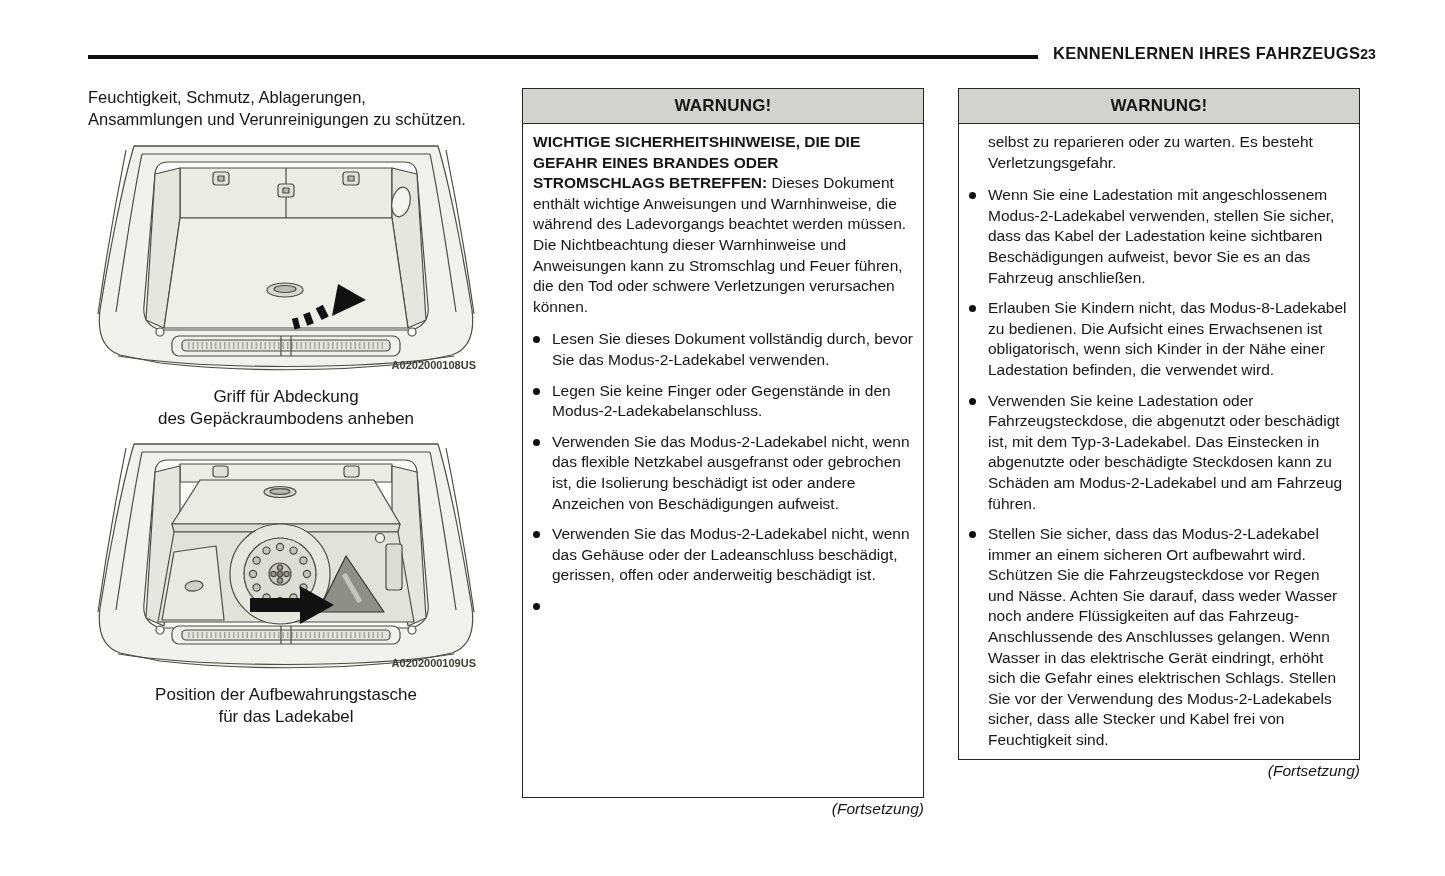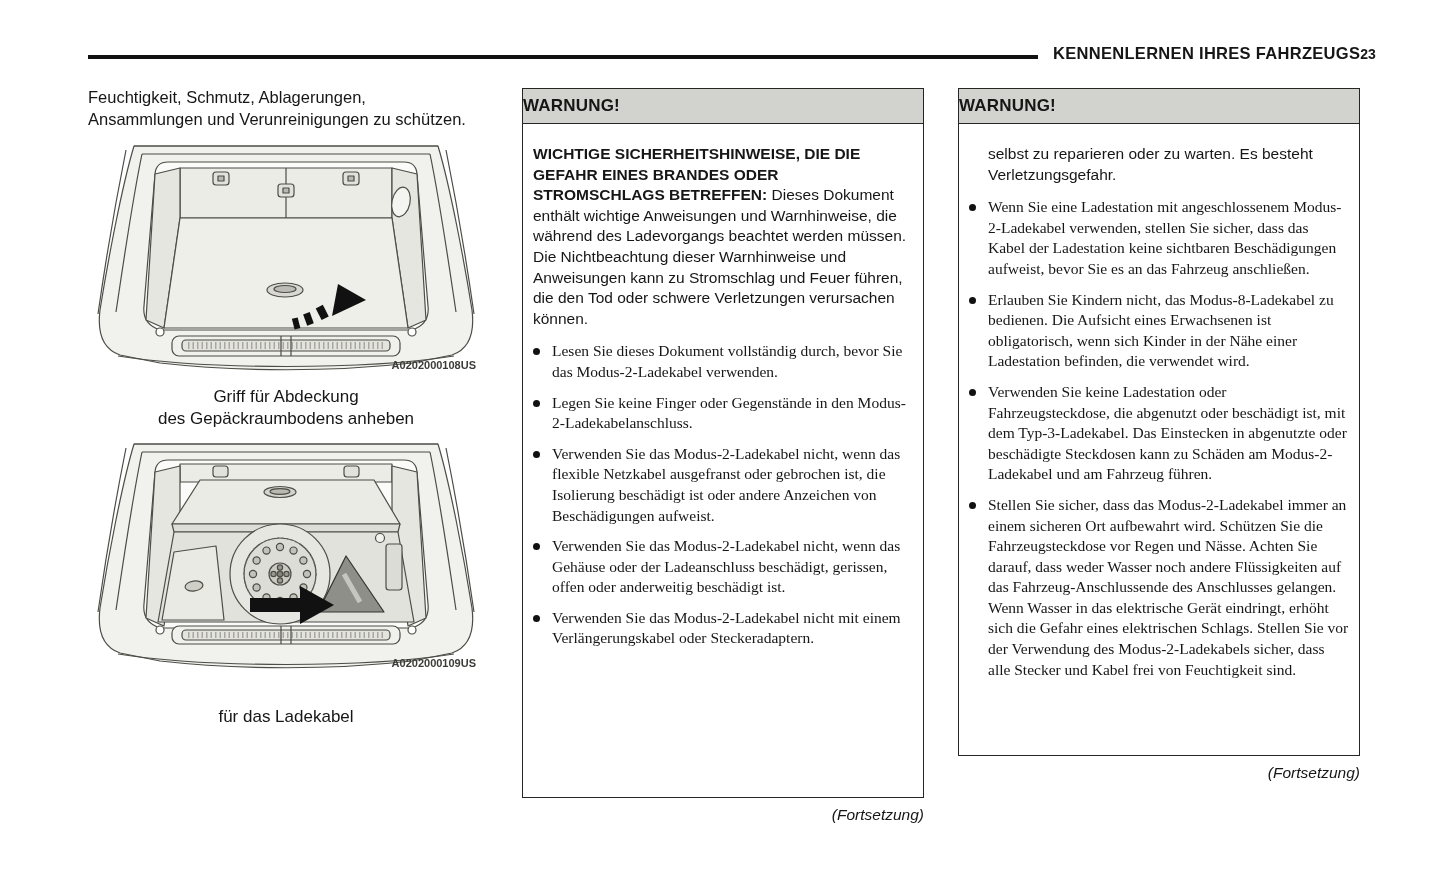--- a/index.html
+++ b/index.html
@@ -28,30 +28,30 @@
   figure { margin:0; }
   .fig-caption { text-align:center; font-size:17px; font-weight:normal; line-height:22px; margin:8px 0 10px; }
 
   
   .wbox { position:absolute; width:402px; border:1.6px solid #262626; box-sizing:border-box; background:#fff; }
   .wbox-col-1 { left:522px; top:88px; }
   .wbox-col-2 { left:958px; top:88px; }
   .wbox-1 { min-height:710px; }
   .wbox-2 { min-height:668px; }
   .wbox-header { height:34px; background:#d2d2ce; border-bottom:1.6px solid #262626;
-    display:flex; align-items:center; 
+    display:flex; align-items:center; justify-content:center;
     font-size:17px; font-weight:bold; letter-spacing:.2px; }
-  .wbox-body { padding:20px 10px 6px; font-size:15.5px; line-height:20.6px; }
+  .wbox-body { padding:8px 10px 6px; font-size:15.5px; line-height:20.6px; }
   .wbox-body p { margin:0; }
   .wbox-body .carryover { padding-left:19px; }
-  .wbox-body ul { list-style:none; margin:12px 0 0; padding:0;font-family:Liberation Serif, serif; }
+  .wbox-body ul { list-style:none; margin:12px 0 0; padding:0; }
   .wbox-body li { position:relative; padding-left:19px; margin-bottom:10px; }
   .wbox-body li:last-child { margin-bottom:2px; }
   .dot { position:absolute; left:0; top:7px; width:7px; height:7px; border-radius:50%; background:#111; }
-  .fortsetzung { text-align:right; font-style:italic; font-size:15.5px; margin-top:8px; width:402px; }
+  .fortsetzung { text-align:right; font-style:italic; font-size:15.5px; margin-top:2px; width:402px; }
 
   svg text { font-family:"Liberation Sans", sans-serif; }
 </style>
 </head>
 <body>
 
 <div class="page">
 
   <div class="header-rule"></div>
   <div class="header-meta">
@@ -180,39 +180,39 @@
           <path d="M100,195 L296,195" stroke="#a8a8a0" stroke-width="6" stroke-dasharray="1.5,3"></path>
           <path d="M193,186 L193,204 M203,186 L203,204"></path>
           <circle cx="72" cy="190" r="4" fill="#ffffff"></circle>
           <circle cx="324" cy="190" r="4" fill="#ffffff"></circle>
           <path d="M30,214 C120,228 276,228 366,214"></path>
         </g>
         <polygon points="162,158 212,158 212,146 246,165 212,184 212,172 162,172" fill="#111"></polygon>
         <text x="388" y="227" text-anchor="end" font-size="11" font-weight="bold" fill="#3c3c38">A0202000109US</text>
       </svg>
       <figcaption class="fig-caption">
-        <br>
+        <span>Position der Aufbewahrungstasche</span><br>
         <span>für das Ladekabel</span>
       </figcaption>
     </figure>
   </div>
 
   <div class="wbox-col-1" style="position:absolute; left:522px; top:88px; width:402px;">
     <div class="wbox wbox-1" style="position:relative; left:0; top:0;">
       <div class="wbox-header">
         <span>WARNUNG!</span>
       </div>
       <div class="wbox-body">
         <p><strong>WICHTIGE SICHERHEITSHINWEISE, DIE DIE GEFAHR EINES BRANDES ODER STROMSCHLAGS BETREFFEN:</strong> <span>Dieses Dokument enthält wichtige Anweisungen und Warnhinweise, die während des Ladevorgangs beachtet werden müssen. Die Nichtbeachtung dieser Warnhinweise und Anweisungen kann zu Stromschlag und Feuer führen, die den Tod oder schwere Verletzungen verursachen können.</span></p>
         <ul>
           <li><span class="dot"></span><span>Lesen Sie dieses Dokument vollständig durch, bevor Sie das Modus-2-Ladekabel verwenden.</span></li>
           <li><span class="dot"></span><span>Legen Sie keine Finger oder Gegenstände in den Modus-2-Ladekabelanschluss.</span></li>
           <li><span class="dot"></span><span>Verwenden Sie das Modus-2-Ladekabel nicht, wenn das flexible Netzkabel ausgefranst oder gebrochen ist, die Isolierung beschädigt ist oder andere Anzeichen von Beschädigungen aufweist.</span></li>
           <li><span class="dot"></span><span>Verwenden Sie das Modus-2-Ladekabel nicht, wenn das Gehäuse oder der Ladeanschluss beschädigt, gerissen, offen oder anderweitig beschädigt ist.</span></li>
-          <li><span class="dot"></span><span>Verwenden Sie das Modus-2-Ladekabel nicht mit einem Verlängerungskabel oder Steckeradaptern.</span></li>
+          <li><span class="dot"></span></li>
         </ul>
       </div>
     </div>
     <div class="fortsetzung">(Fortsetzung)</div>
   </div>
 
   <div class="wbox-col-2" style="position:absolute; left:958px; top:88px; width:402px;">
     <div class="wbox wbox-2" style="position:relative; left:0; top:0;">
       <div class="wbox-header">
         <span>WARNUNG!</span>

